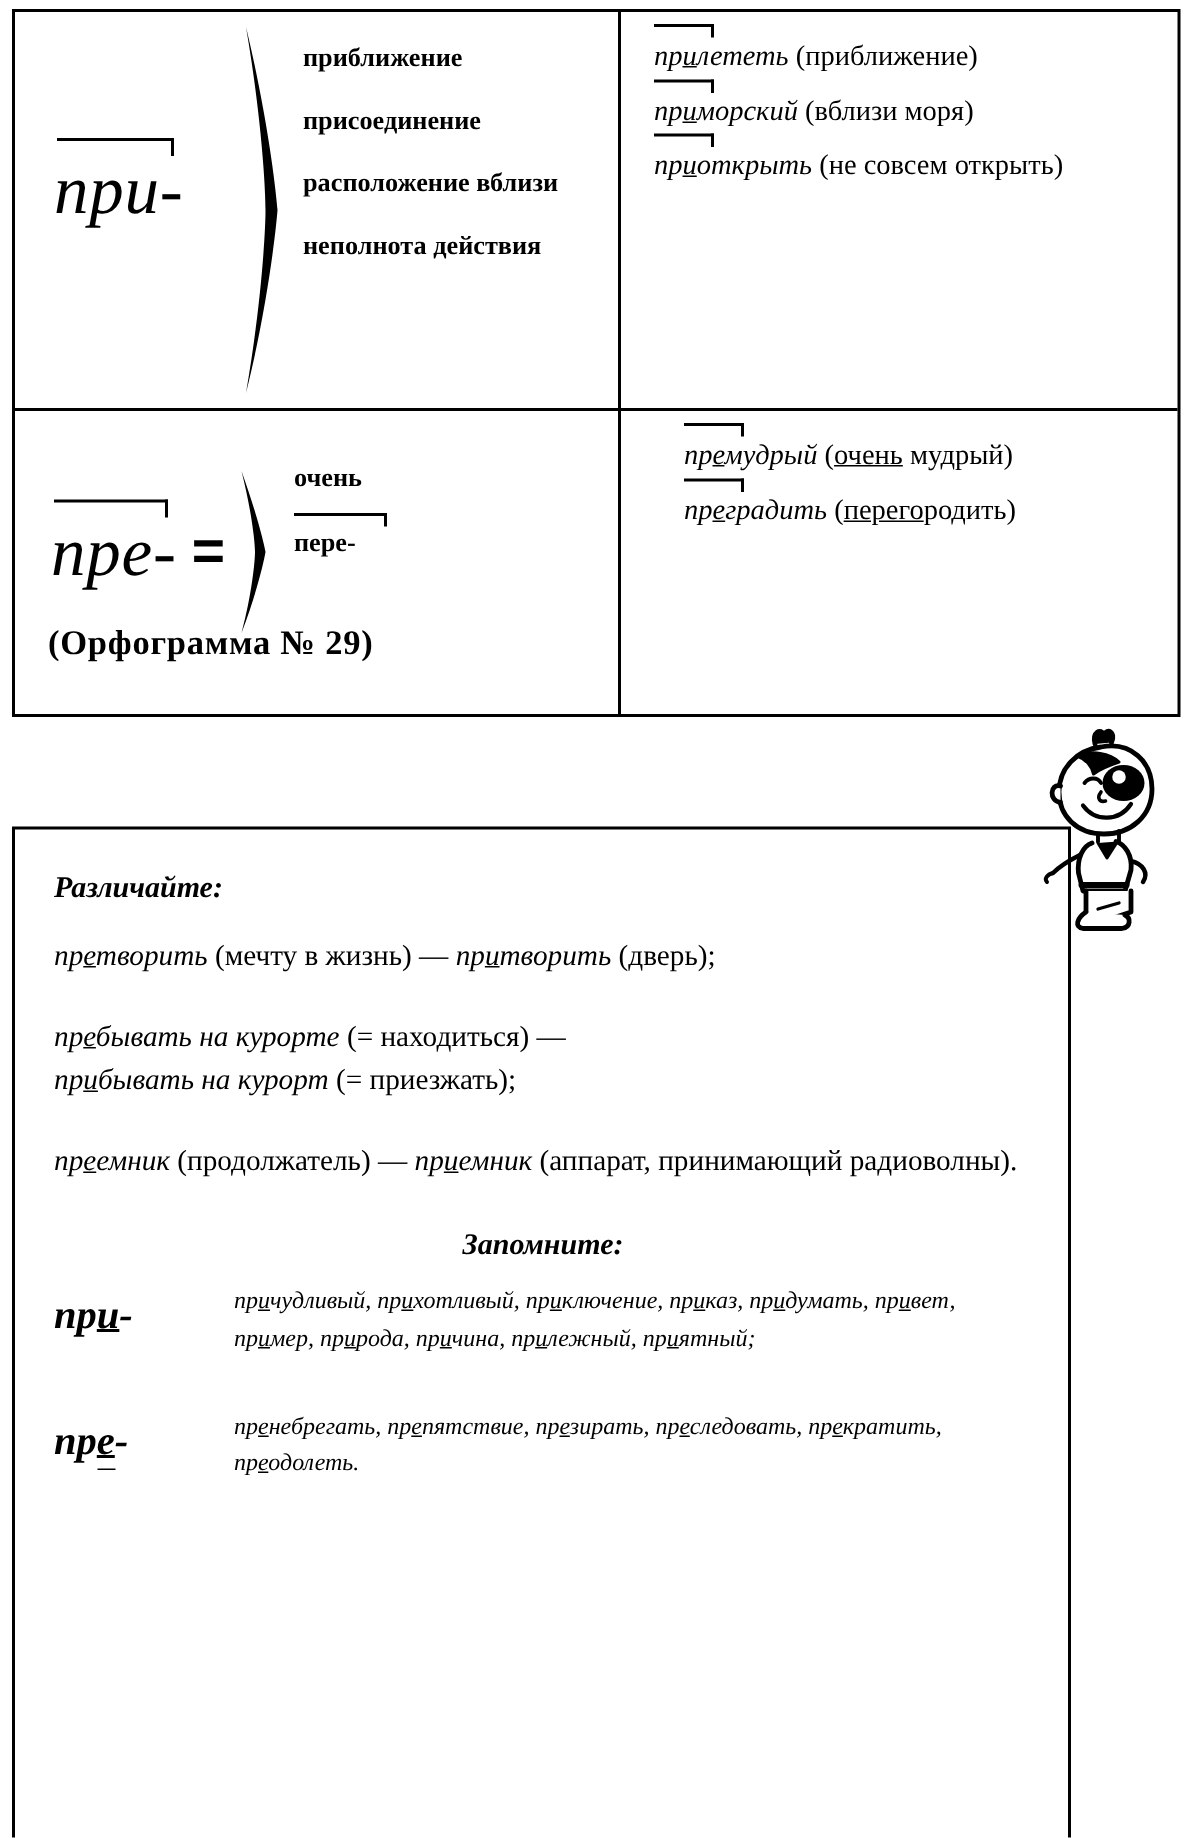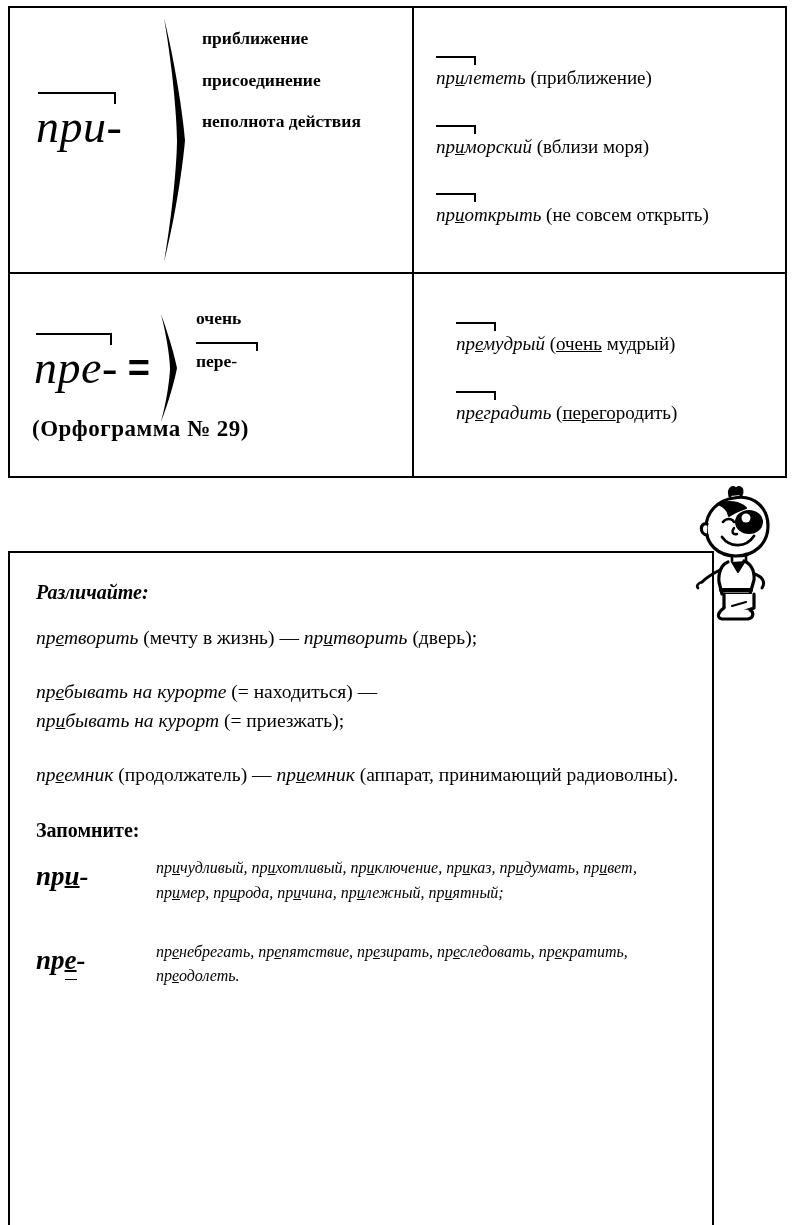--- a/index.html
+++ b/index.html
@@ -133,21 +133,20 @@
   .example-list {
     position: absolute;
     left: 22px;
     top: 16px;
     right: 12px;
     font-size: 19px;
     line-height: 1.5;
   }
   .example-list .ex {
     margin-bottom: 8px;
-    margin-top: 40px;
   }
   .example-list .ex:last-child { margin-bottom: 0; }
 
   
   .pre-token-row {
     position: absolute;
     left: 24px;
     top: 38px;
     display: flex;
     align-items: center;
@@ -211,23 +210,25 @@
   .distinguish-item {
     font-size: 19.5px;
     line-height: 1.45;
     margin-bottom: 26px;
   }
   .distinguish-item:last-child { margin-bottom: 0; }
   .it { font-style: italic; }
   .dash { font-style: normal; }
 
   .memo-head {
+    font-style: italic;
     font-weight: bold;
     font-size: 20px;
     margin: 30px 0 14px 0;
+    text-align: center;
   }
   .memo-row {
     display: flex;
     align-items: flex-start;
     margin-bottom: 30px;
   }
   .memo-label {
     flex: 0 0 120px;
     font-style: italic;
     font-weight: bold;
@@ -259,20 +260,21 @@
       </span>
     </div>
 
     <svg class="leaf-brace" style="left:148px; top:8px;" width="34" height="248" viewBox="0 0 34 248">
       <path d="M6,2 C20,60 26,110 27,124 C26,138 20,190 6,246 C16,188 19,140 19,124 C19,108 16,60 6,2 Z" fill="#000"></path>
     </svg>
 
     <ul class="meaning-list">
       <li>приближение</li>
       <li>присоединение</li>
+      <li>расположение вблизи</li>
       <li>неполнота действия</li>
     </ul>
   </div>
 
   <div class="cell cell-pri-right">
     <div class="example-list">
 
       <div class="ex">
         <span class="pw"><span class="pbar"></span><span>пр</span><span class="u">и</span><span>лететь</span></span>
         <span>(приближение)</span>

